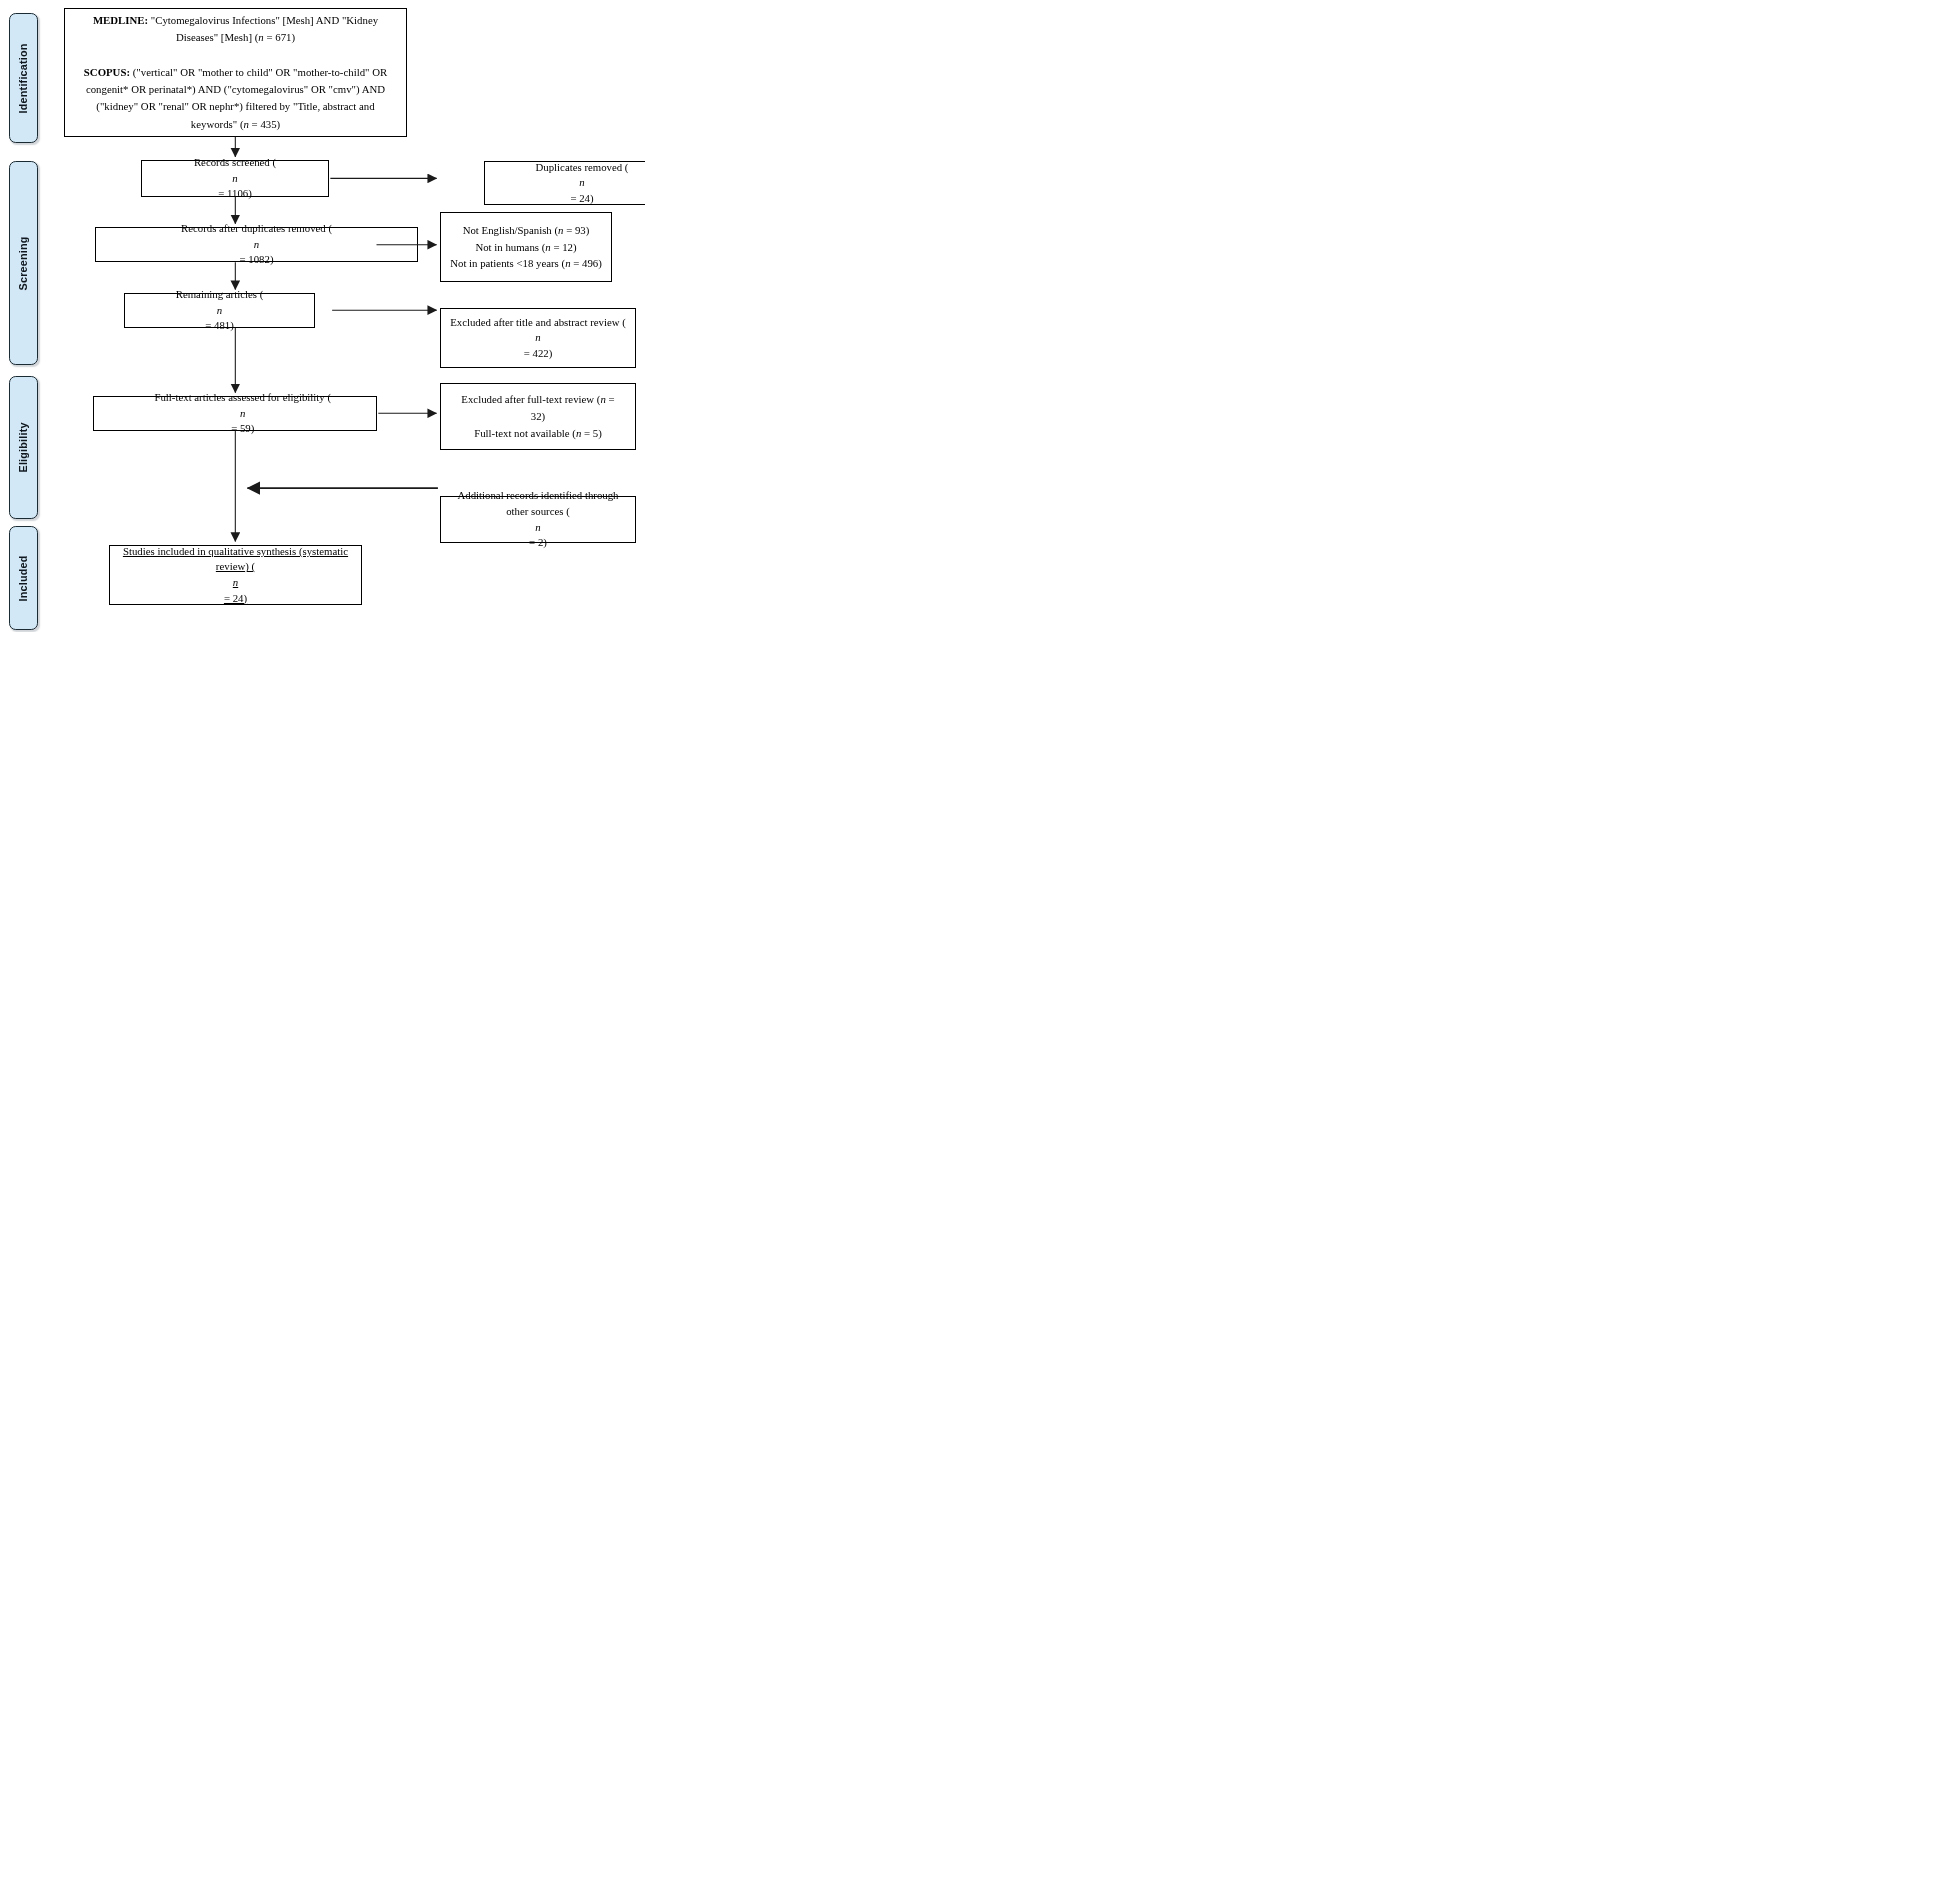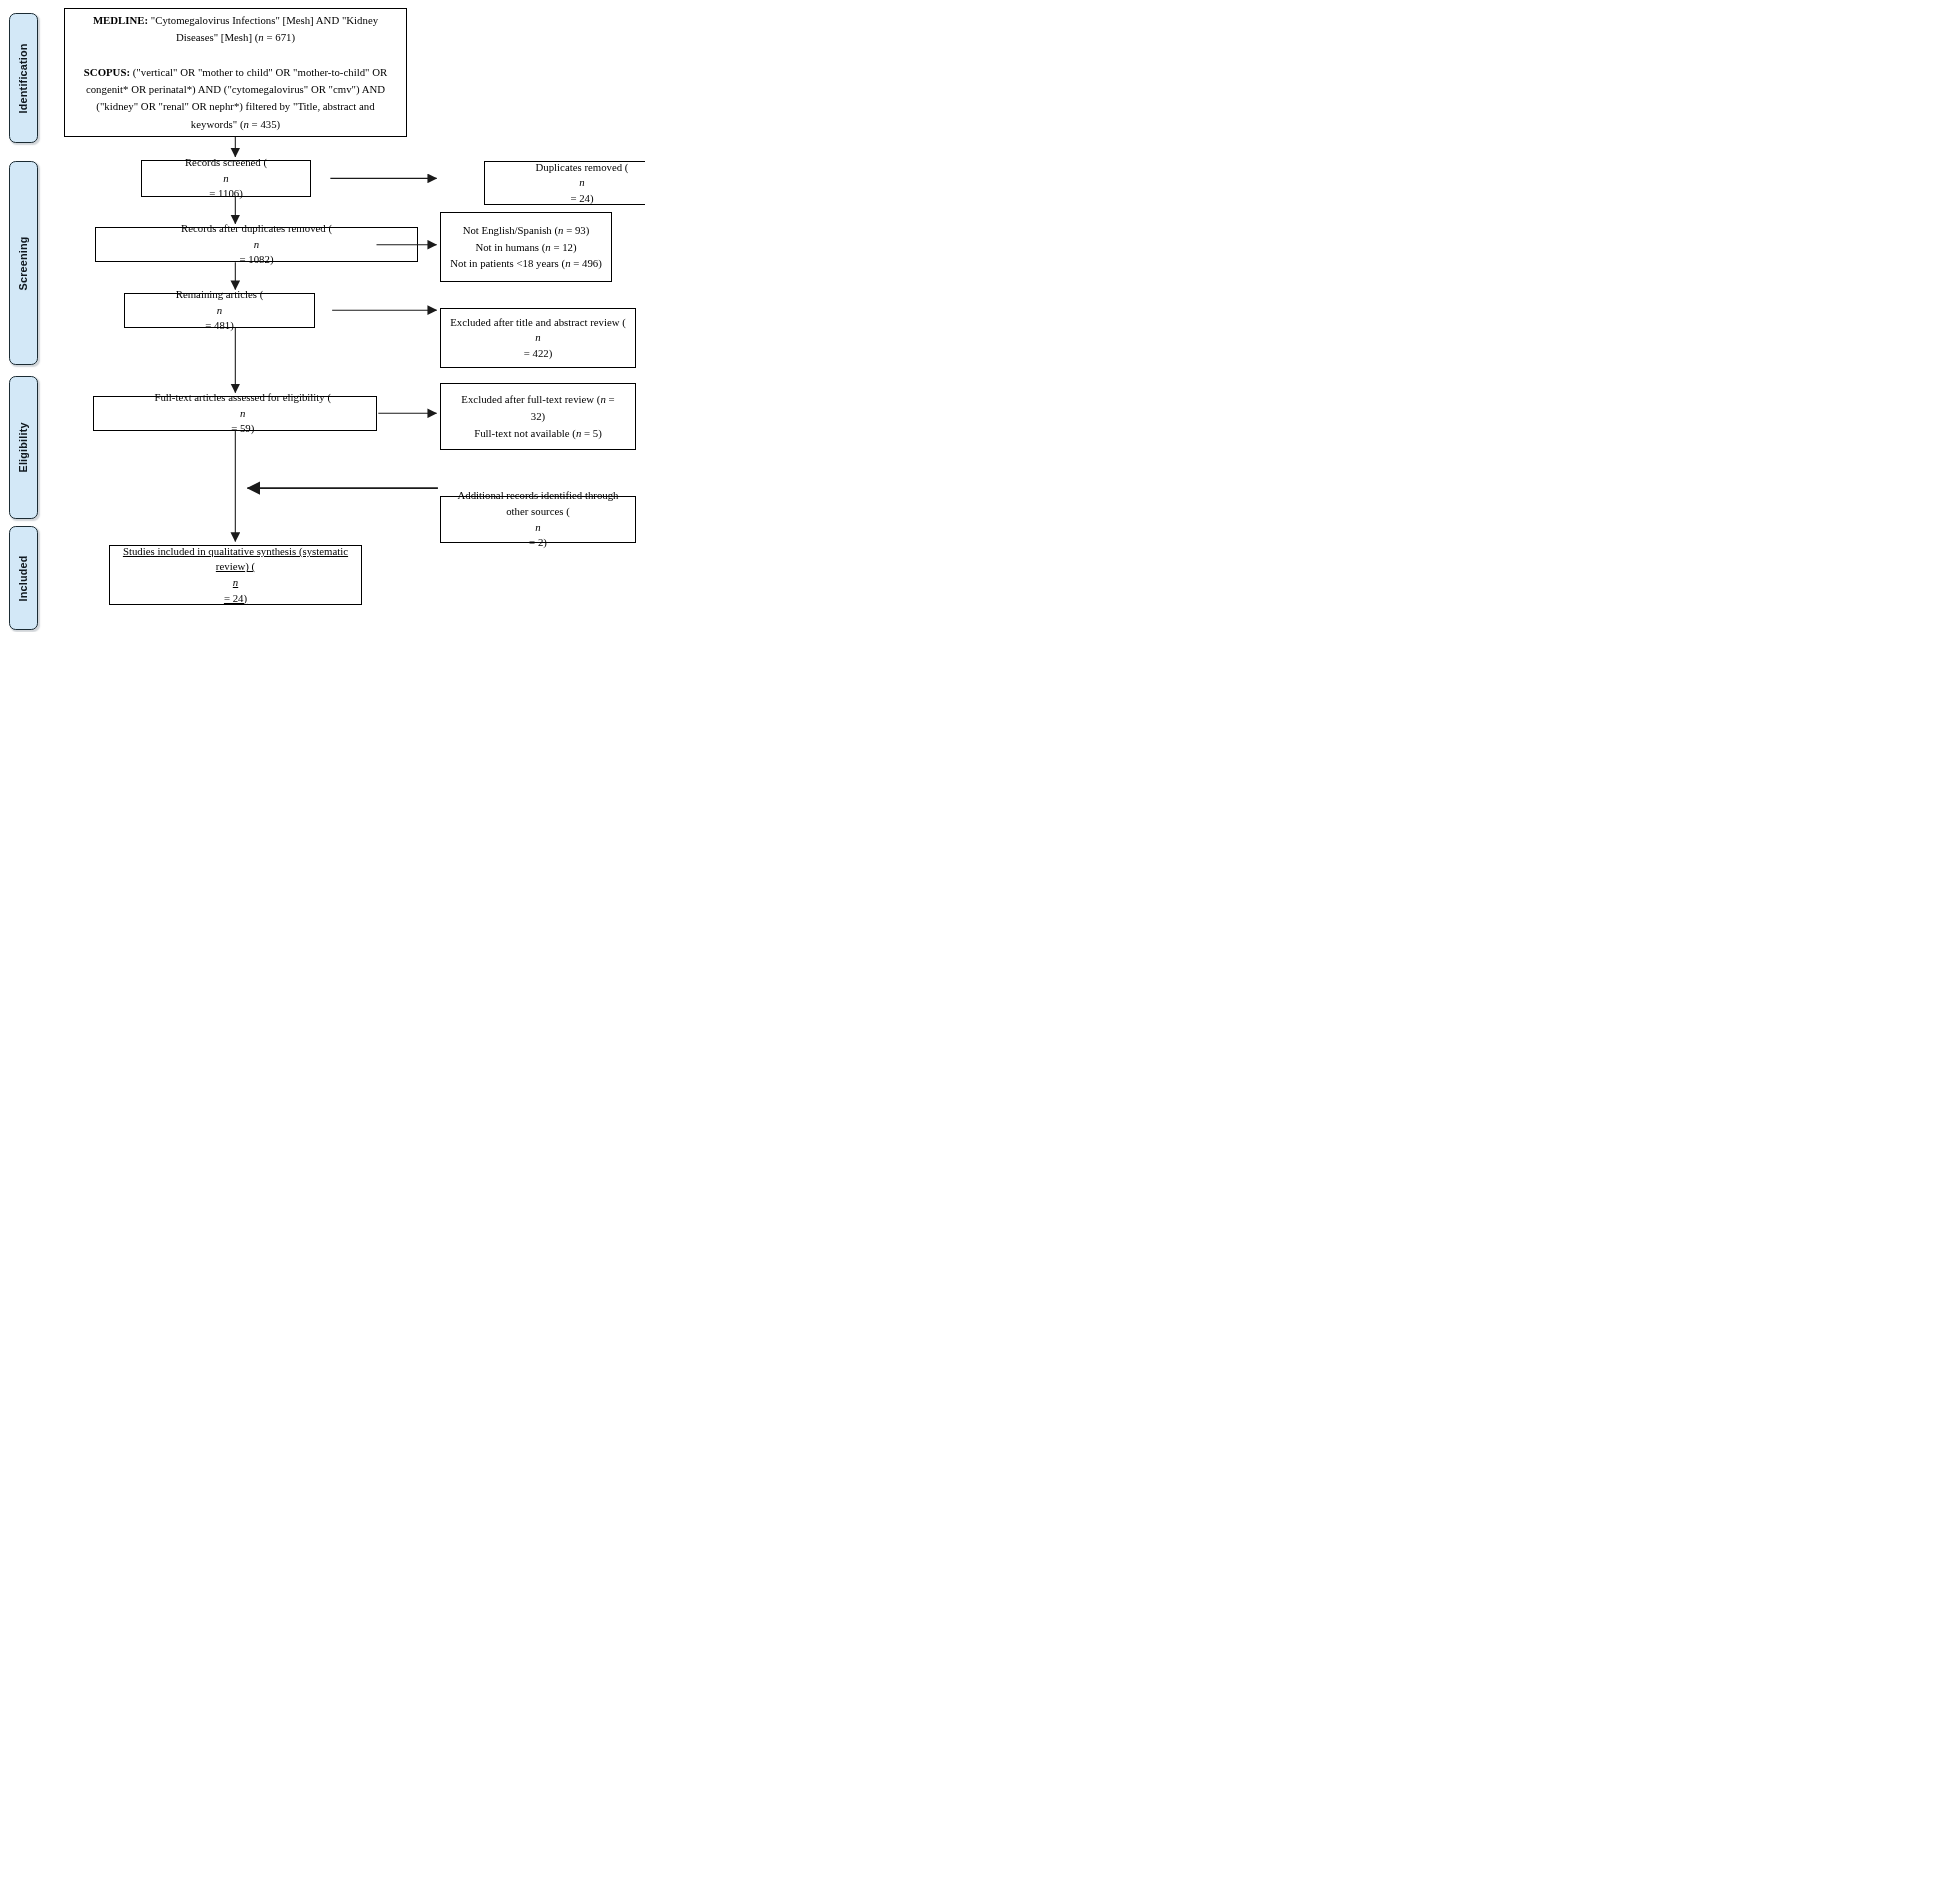--- a/index.html
+++ b/index.html
@@ -51,21 +51,21 @@
     display:flex;flex-direction:column;
     align-items:center;justify-content:center;
     text-align:center;
     font-size:10.8px;line-height:1.45;
     padding:0 4.5px;
   }
   .box i{font-style:italic;}
   #box-search{left:64px;top:8px;width:343px;height:129px;padding:0 11.7px;line-height:1.6;}
   #box-search p{margin:0;}
   #box-search p + p{margin-top:17px;}
-  #box-records-screened{left:141px;top:160px;width:170px;height:37px;}
+  #box-records-screened{left:141px;top:160px;width:188px;height:37px;}
   #box-records-after-duplicates{left:95px;top:227px;width:323px;height:35px;}
   #box-remaining{left:124px;top:293px;width:191px;height:35px;}
   #box-full-text{left:93px;top:396px;width:284px;height:35px;padding-left:20px;}
   #box-included-studies{left:109px;top:545px;width:253px;height:60px;text-decoration:underline;}
   #box-duplicates{left:440px;top:161px;width:196px;height:44px;margin-left:44px;}
   #box-non-eligible{left:440px;top:212px;width:172px;height:70px;line-height:1.55;}
   #box-excluded-title{left:440px;top:296px;width:196px;height:60px;margin-top:12px;}
   #box-excluded-fulltext{left:440px;top:383px;width:196px;height:67px;padding:0 13.5px;line-height:1.55;}
   #box-additional{left:440px;top:465px;width:196px;height:47px;margin-top:31px;}
 

